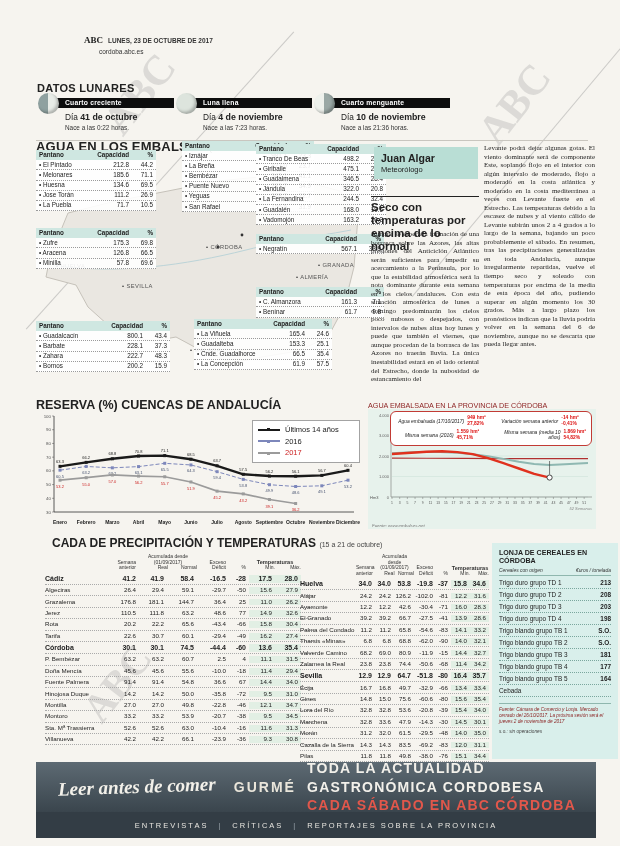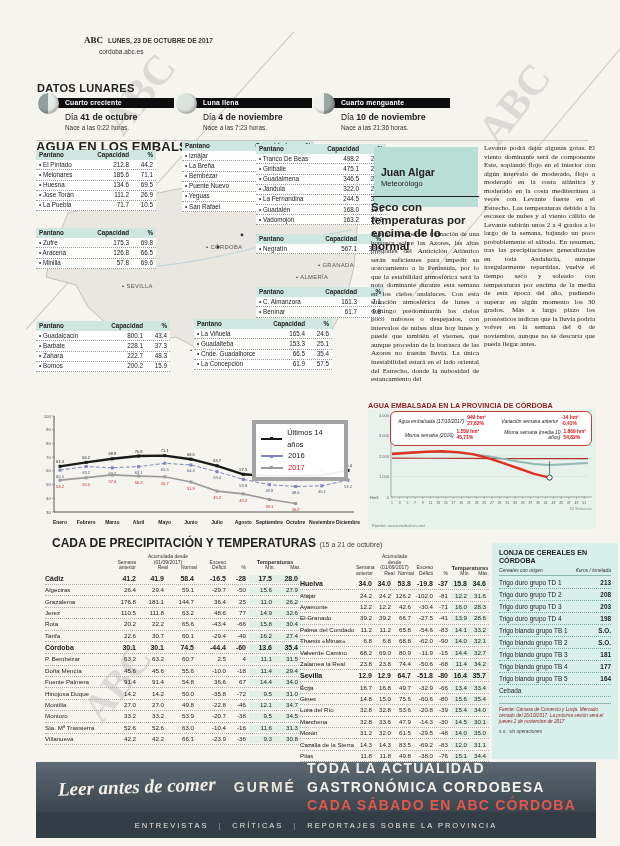--- a/index.html
+++ b/index.html
@@ -50,42 +50,42 @@
   .map-label::before{content:"• ";color:#333;}
   .rt{position:absolute;font-size:6.3px;line-height:1.3;}
   .rt .hd{display:grid;grid-template-columns:1fr 34px 22px;background:#cfe7e1;font-weight:bold;
           padding:1px 3px;column-gap:2px;}
   .rt .rw{display:grid;grid-template-columns:1fr 34px 22px;background:rgba(255,255,255,.9);
           border-bottom:1px dotted #9a9a9a;padding:.5px 3px;column-gap:2px;}
   .rt .nm::before{content:"• ";}
   .rt .n{text-align:right;}
 
   
-  .author-box{position:absolute;left:374px;top:147px;width:104px;background:#b9ded5;padding:19px 7px;}
+  .author-box{position:absolute;left:374px;top:147px;width:104px;background:#b9ded5;padding:5px 7px;}
   .author-name{font-weight:bold;font-size:10.5px;}
   .author-role{font-size:7.5px;margin-top:1px;}
   .fc-head{position:absolute;left:371px;top:196px;width:108px;margin:0;font-size:11.5px;font-weight:bold;
            line-height:1.12;border-top:1px solid #222;padding-top:4px;}
   .fc-col{position:absolute;font-size:7px;line-height:1.22;text-align:justify;overflow:hidden;
           font-family:"Liberation Serif",serif;color:#1c1c1c;}
   .fc-col1{left:371px;top:230px;width:108px;height:200px;}
   .fc-col2{left:484px;top:144px;width:111px;height:288px;}
 
   
   .res-title{position:absolute;left:36px;top:398px;margin:0;font-size:12.5px;font-weight:bold;}
   #reserva-svg{position:absolute;left:30px;top:412px;}
-  .legendbox{position:absolute;left:252px;top:420px;width:96px;background:rgba(255,255,255,.95);
-             border:4px solid #a3a3a3;padding:3px 5px;font-size:7.5px;line-height:1.55;}
+  .legendbox{position:absolute;left:252px;top:420px;width:108px;background:rgba(255,255,255,.95);
+             border:1px solid #a3a3a3;padding:3px 5px;font-size:7.5px;line-height:1.55;}
   .legendbox .li{display:flex;align-items:center;}
   .legendbox .sw{display:inline-block;width:22px;height:0;border-top:2px solid #000;margin-right:5px;position:relative;}
   .legendbox .sw i{position:absolute;left:9px;top:-2.5px;width:3px;height:3px;background:inherit;}
 
   
   .agua-head{position:absolute;left:368px;top:393px;width:230px;line-height:1.2;}
-  .agua-title{font-size:7.2px;font-weight:bold;color:#8a1f1f;}
+  .agua-title{font-size:7.2px;font-weight:normal;color:#8a1f1f;}
   #agua-legend{display:block;font-size:5.6px;color:#333;margin-top:1px;}
   #agua-legend .sw{display:inline-block;width:13px;height:0;border-top:2px solid;vertical-align:middle;
                    margin:0 3px 1px 6px;}
   .agua-panel{position:absolute;left:368px;top:409px;width:228px;height:120px;background:#e7f2ec;}
   #agua-svg{position:absolute;left:0;top:0;}
   .agua-box{position:absolute;left:22px;top:2px;width:202px;background:#fff;border:1.5px solid #c23b35;
             border-radius:6px;padding:3px 5px;display:grid;grid-template-columns:1fr 1fr;
             column-gap:6px;row-gap:2px;font-size:4.9px;z-index:2;}
   .agua-box .cell{display:grid;grid-template-columns:auto auto;column-gap:3px;align-items:center;}
   .agua-box .lab{text-align:right;color:#222;font-style:italic;}
@@ -418,20 +418,21 @@
   <aside data-name="forecast-column">
     <div class="author-box" data-name="author-box">
       <div class="author-name" data-name="author-name">Juan Algar</div>
       <div class="author-role" data-name="author-role">Meteorólogo</div>
     </div>
     <h3 class="fc-head" data-name="forecast-headline">Seco con temperaturas por encima de lo normal</h3>
     <div class="fc-col fc-col1" data-name="forecast-text-col1">Aunque se espera la formación de una borrasca sobre las Azores, las altas presiones del Anticiclón Atlántico serán suficientes para impedir su acercamiento a la Península, por lo que la estabilidad atmosférica será la nota dominante durante esta semana en los cielos andaluces. Con esta situación atmosférica de lunes a domingo predominarán los cielos poco nubosos o despejados, con intervalos de nubes altas hoy lunes y puede que también el viernes, que aunque procedan de la borrasca de las Azores no traerán lluvia. La única inestabilidad estará en el lado oriental del Estrecho, donde la nubosidad de estancamiento del</div>
     <div class="fc-col fc-col2" data-name="forecast-text-col2">Levante podrá dejar algunas gotas. El viento dominante será de componente Este, soplando flojo en el interior con algún intervalo de moderado, flojo a moderado en la costa atlántica y moderado en la costa mediterránea a veces con Levante fuerte en el Estrecho. Las temperaturas debido a la escasez de nubes y al viento cálido de Levante subirán unos 2 a 4 grados a lo largo de la semana, bajando un poco probablemente el sábado. En resumen, tras las precipitaciones generalizadas en toda Andalucía, aunque irregularmente repartidas, vuelve el tiempo seco y soleado con temperaturas por encima de la media de esta época del año, pudiendo superar en algún momento los 30 grados. Más a largo plazo los pronósticos indican que la lluvia podría volver en la semana del 6 de noviembre, aunque no se descarta que pueda llegar antes.</div>
   </aside>
 
+  <h2 class="res-title" data-name="reserva-chart-title">RESERVA (%) CUENCAS DE ANDALUCÍA</h2>
   <svg id="reserva-svg" width="332" height="126" viewBox="0 0 332 126" data-name="reserva-chart">
       <text x="21" y="5.5" text-anchor="end" font-size="4.4" fill="#555">100</text>
       <line x1="22" y1="4" x2="24" y2="4" stroke="#555" stroke-width="0.5"></line>
       <text x="21" y="19.214285714285715" text-anchor="end" font-size="4.4" fill="#555">90</text>
       <line x1="22" y1="17.714285714285715" x2="24" y2="17.714285714285715" stroke="#555" stroke-width="0.5"></line>
       <text x="21" y="32.92857142857143" text-anchor="end" font-size="4.4" fill="#555">80</text>
       <line x1="22" y1="31.428571428571427" x2="24" y2="31.428571428571427" stroke="#555" stroke-width="0.5"></line>
       <text x="21" y="46.642857142857146" text-anchor="end" font-size="4.4" fill="#555">70</text>
       <line x1="22" y1="45.142857142857146" x2="24" y2="45.142857142857146" stroke="#555" stroke-width="0.5"></line>
       <text x="21" y="60.357142857142854" text-anchor="end" font-size="4.4" fill="#555">60</text>

